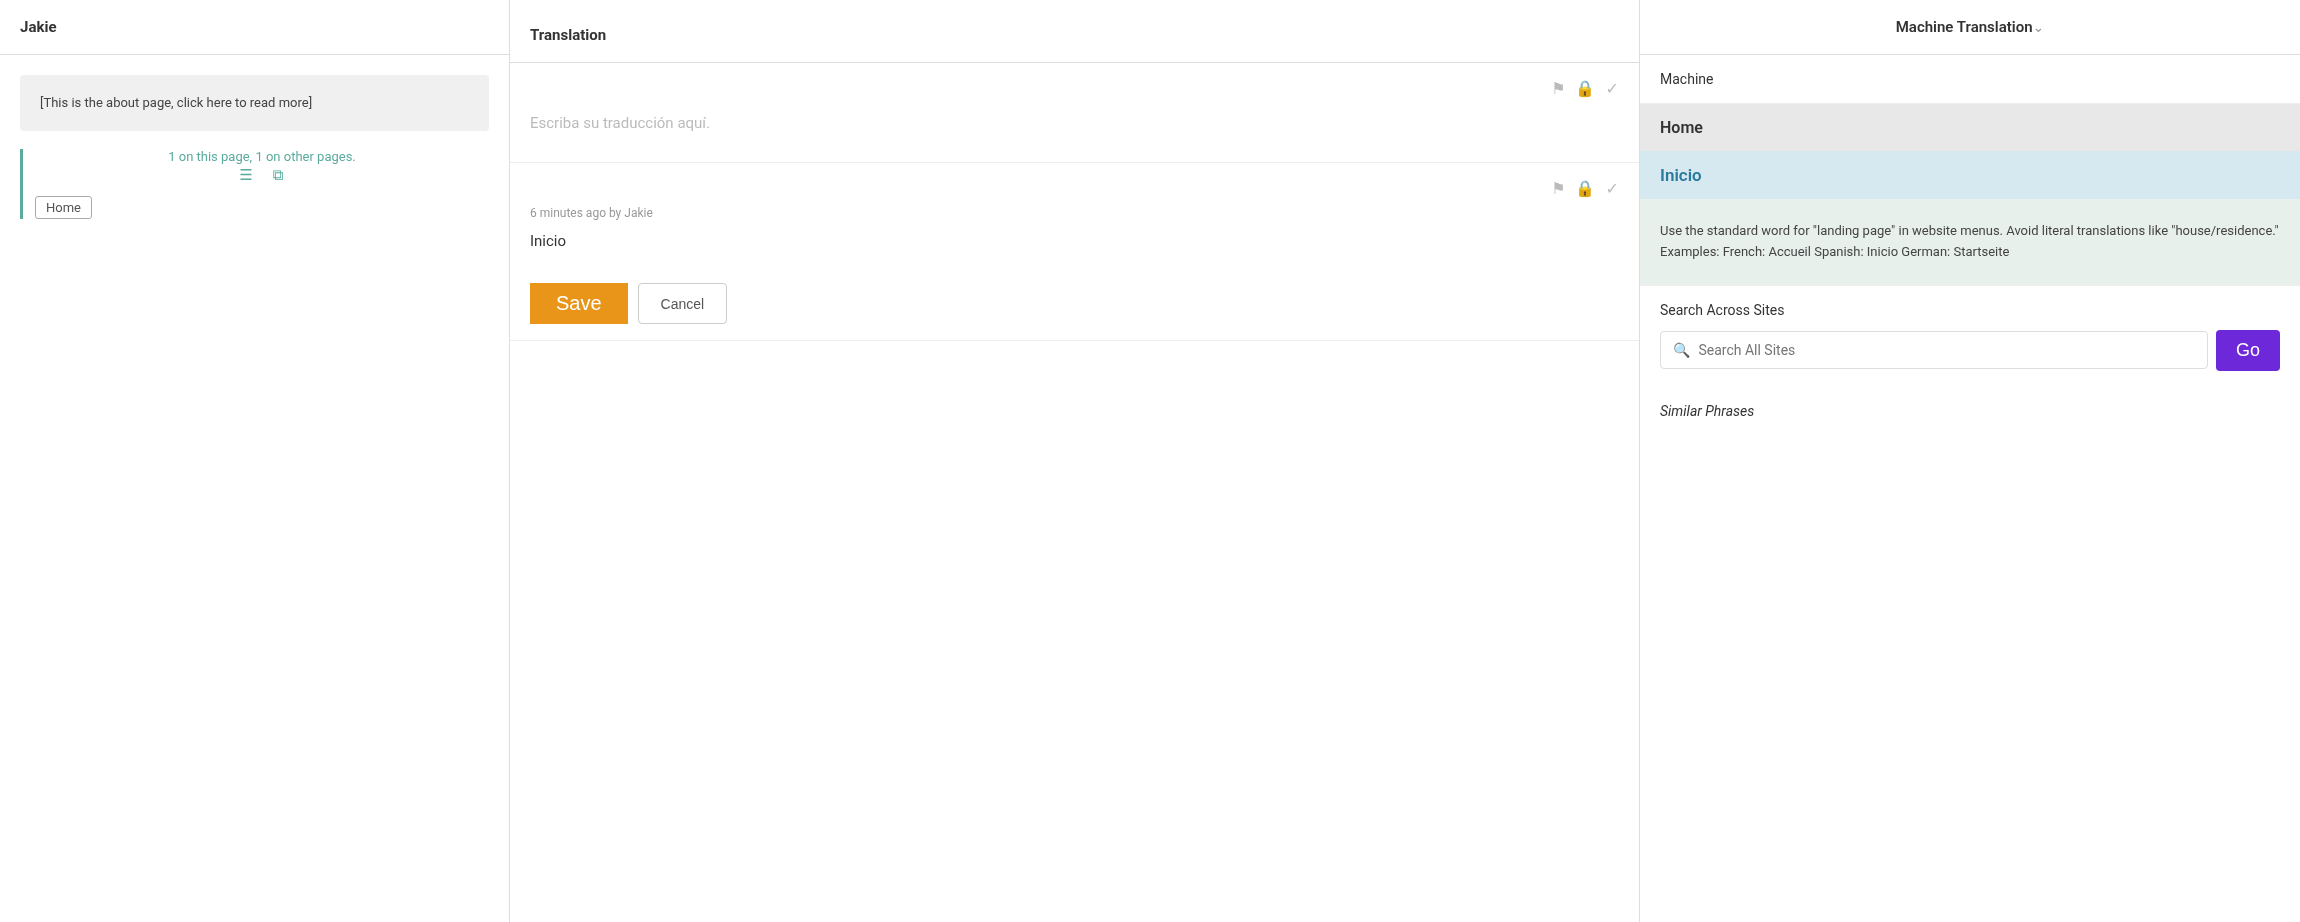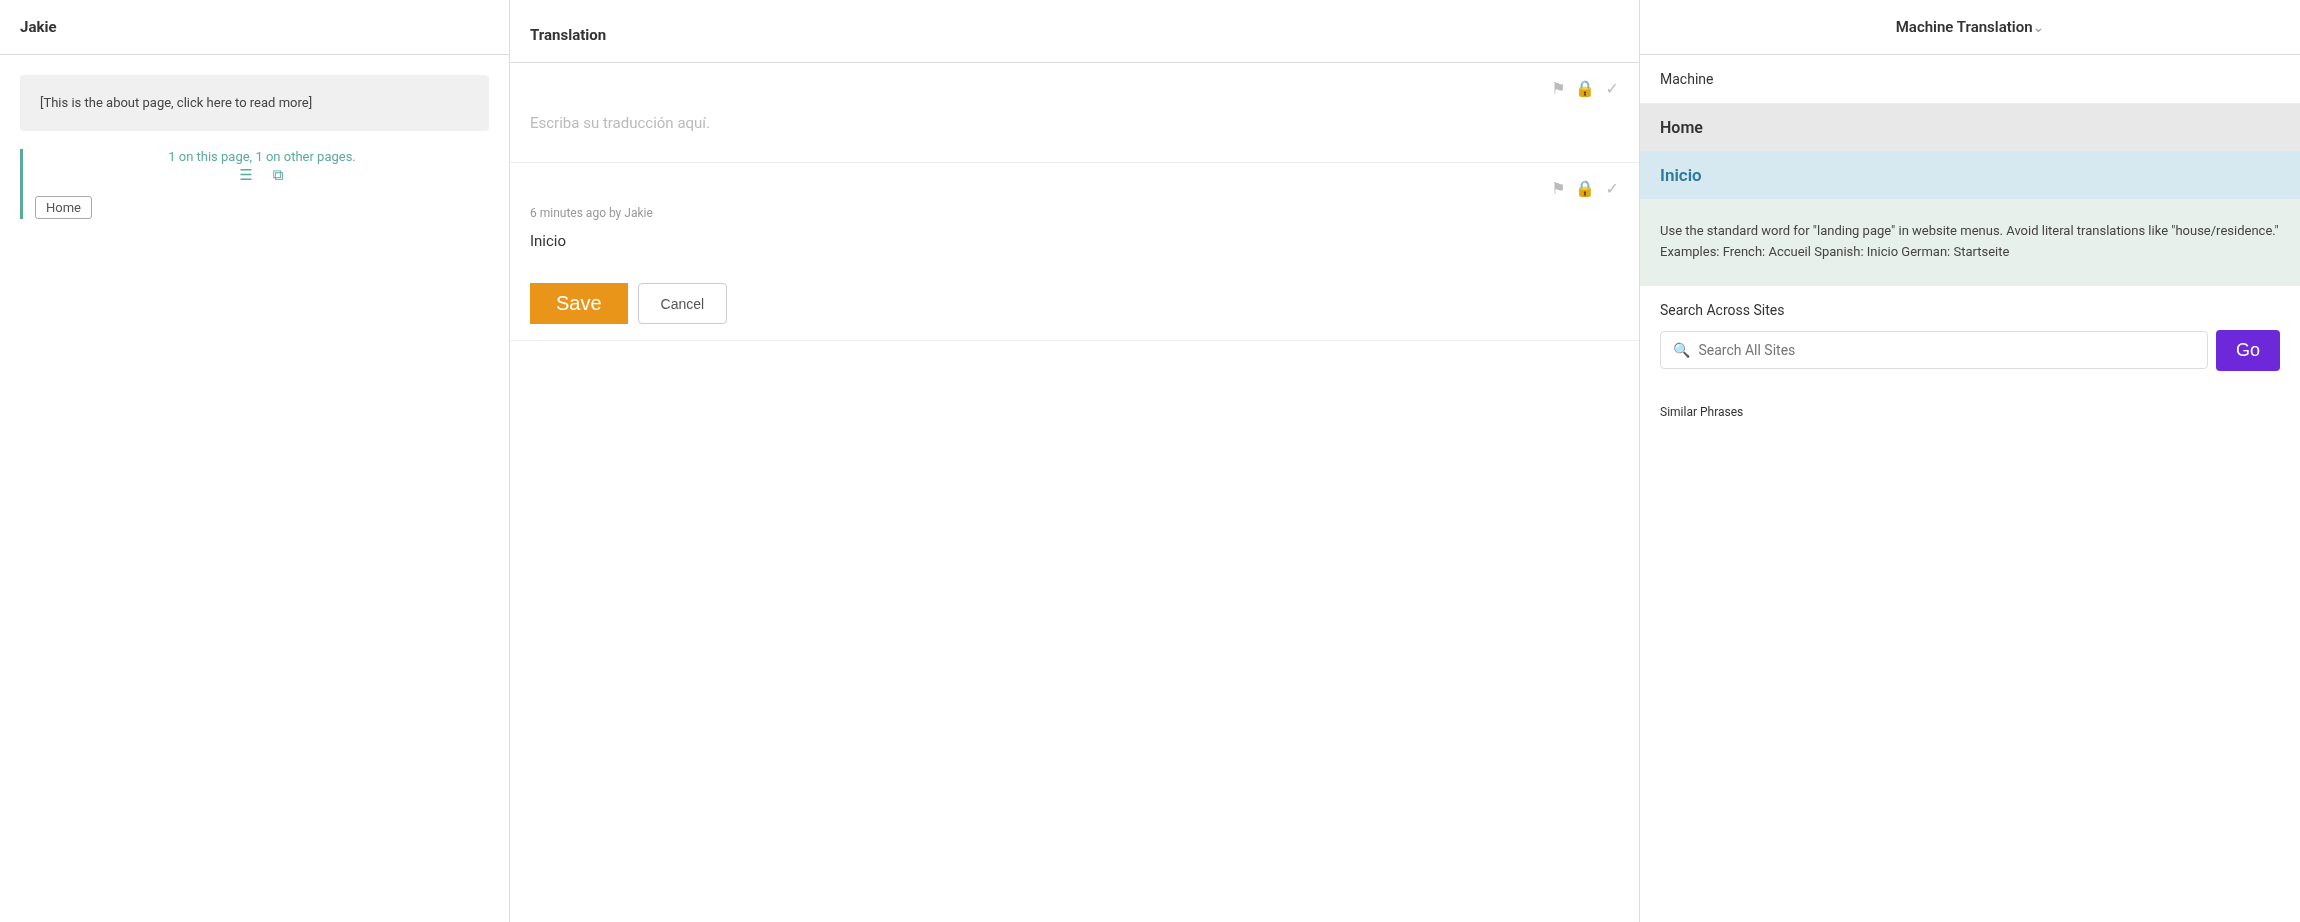--- a/index.html
+++ b/index.html
@@ -268,22 +268,23 @@
       border-radius: 4px;
       padding: 10px 20px;
       font-size: 18px;
       cursor: pointer;
       font-weight: 500;
     }
     .similar-phrases-section {
       padding: 16px 20px;
     }
     .similar-phrases-title {
-      font-size: 12px;
-      color: #333;
+      font-size: 14px;
+      color: #333;
+      font-style: italic;
     }
   </style>
 </head>
 <body>
 
 <div class="layout">
 
   <div class="phrase-panel">
     <div class="panel-header">
       <span>Jakie</span>

